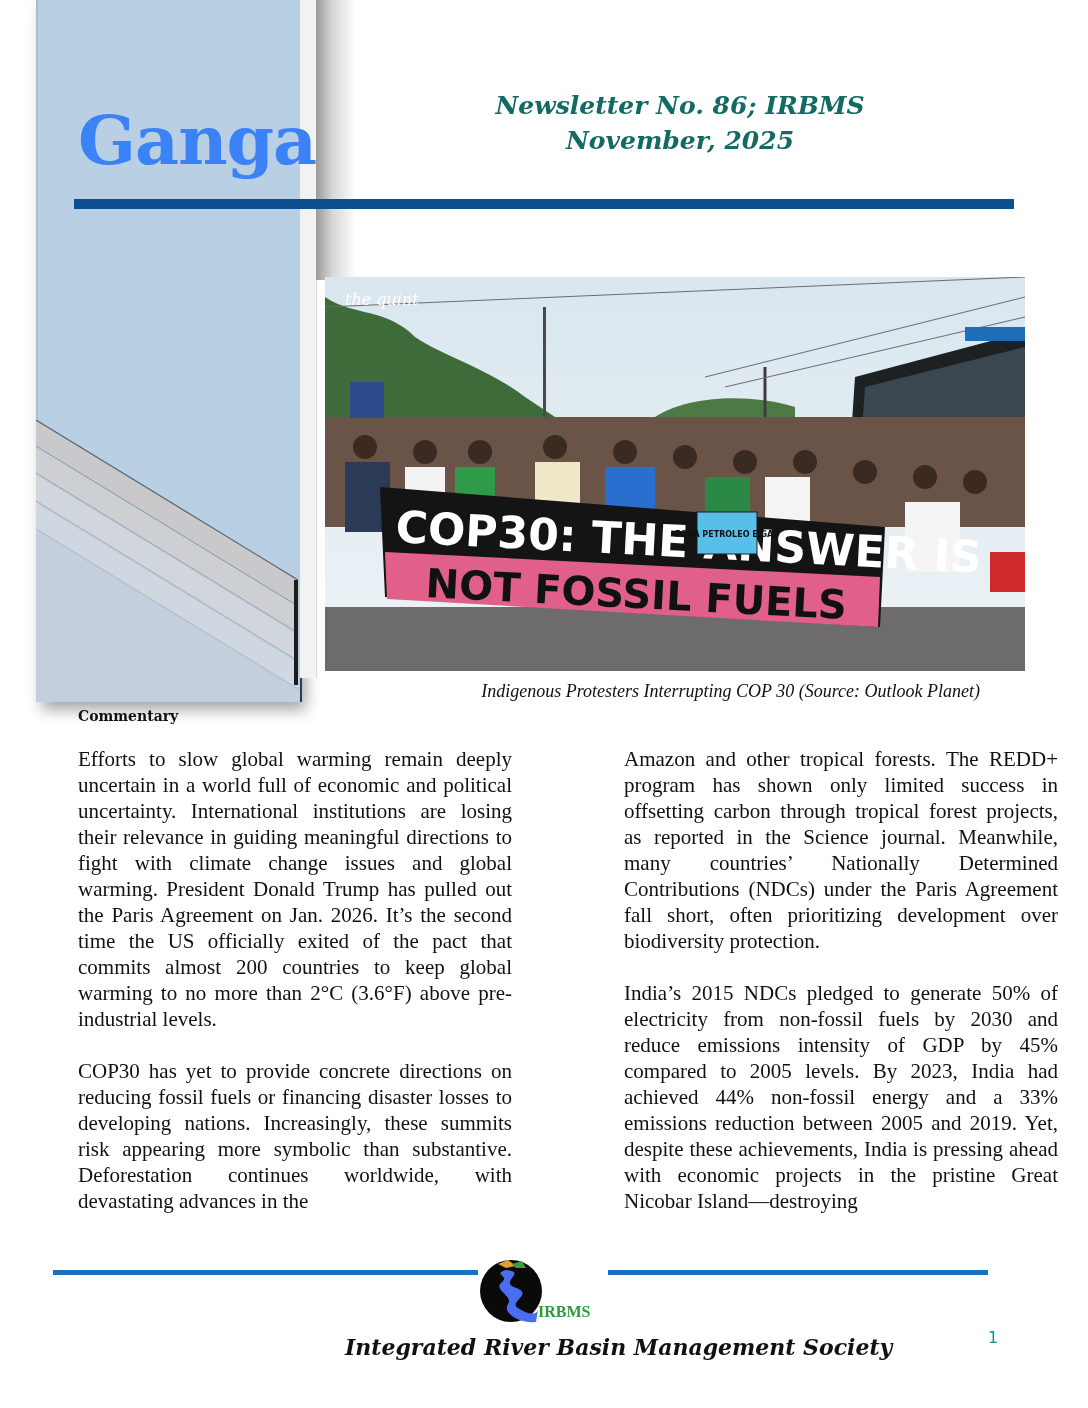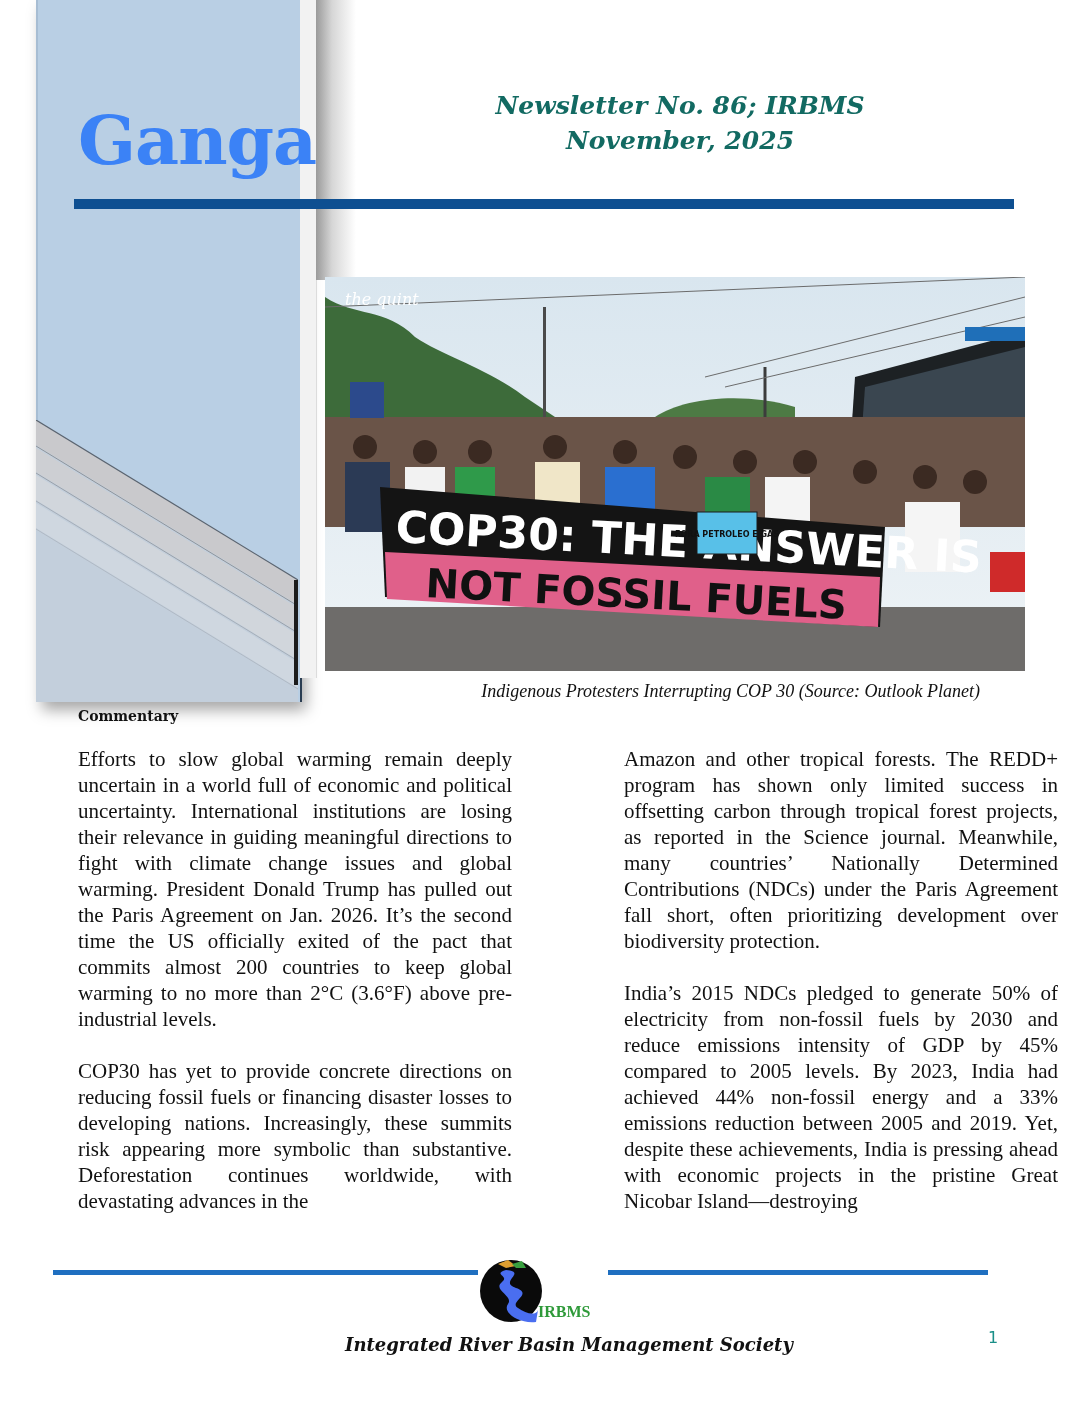--- a/index.html
+++ b/index.html
@@ -70,21 +70,21 @@
     .foot-rule { position: absolute; height: 5px; background: #1f6fc0; top: 1270px; }
     .foot-rule.left { left: 53px; width: 425px; }
     .foot-rule.right { left: 608px; width: 380px; }
     .logo { position: absolute; left: 478px; top: 1258px; width: 70px; height: 70px; }
     .logo-text {
       position: absolute; left: 538px; top: 1303px;
       font-family: "Liberation Serif", serif; font-weight: bold; font-size: 16px; color: #2f9a3a;
     }
     .org-name {
       position: absolute; left: 345px; top: 1334px;
-      font-family: "DejaVu Serif", serif; font-style: italic; font-weight: bold; font-size: 18px; color: #111;
+      font-family: "DejaVu Serif", serif; font-style: italic; font-weight: bold; font-size: 22px; color: #111;
     }
     .page-num {
       position: absolute; left: 988px; top: 1328px;
       font-family: "DejaVu Sans", sans-serif; font-size: 16px; color: #1a8f88;
     }
   </style>
 </head>
 <body>
 
 <div class="side-panel">

